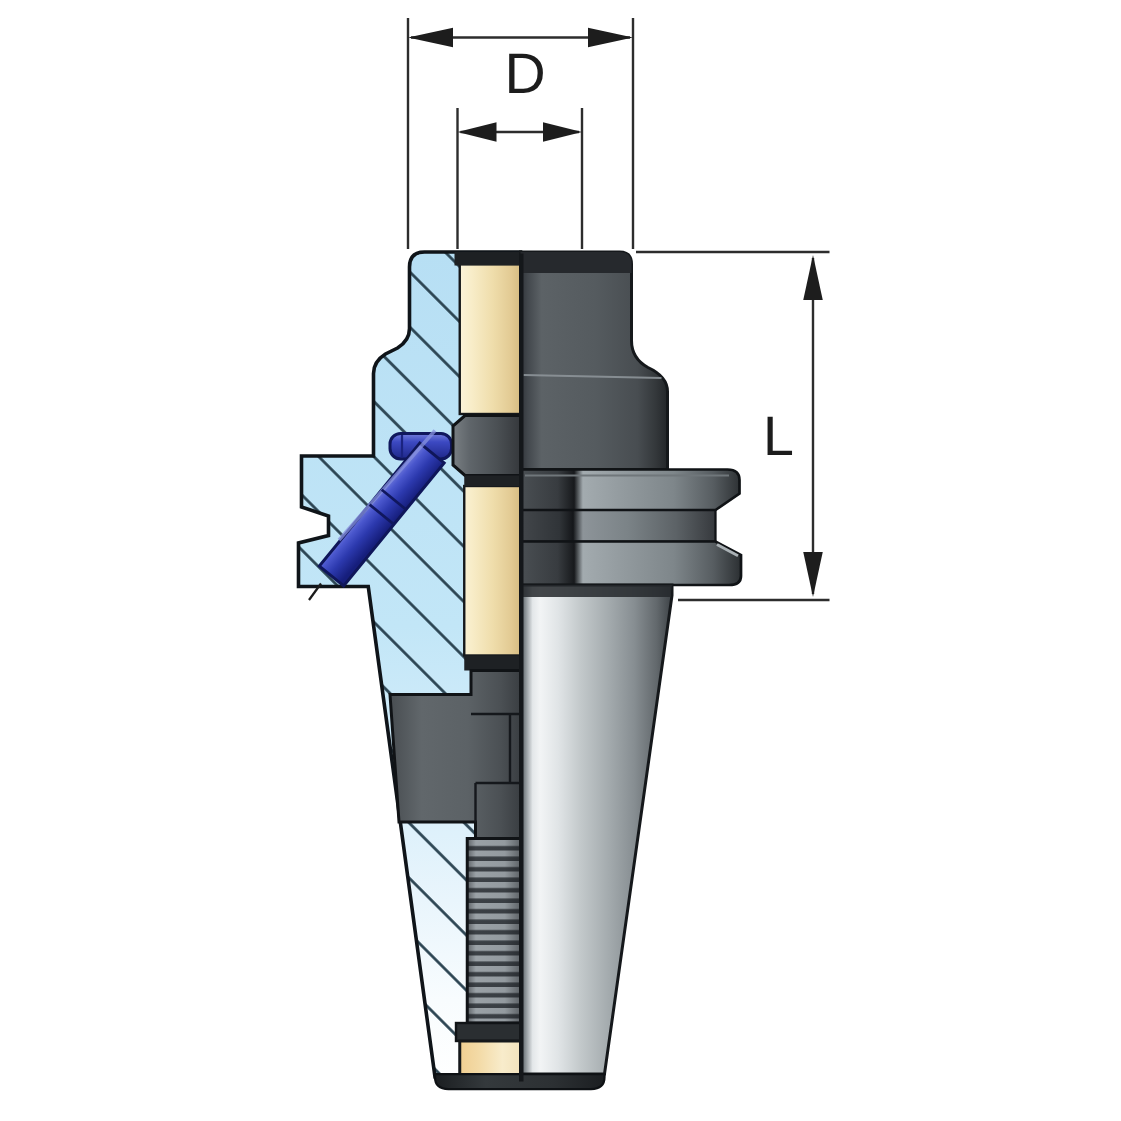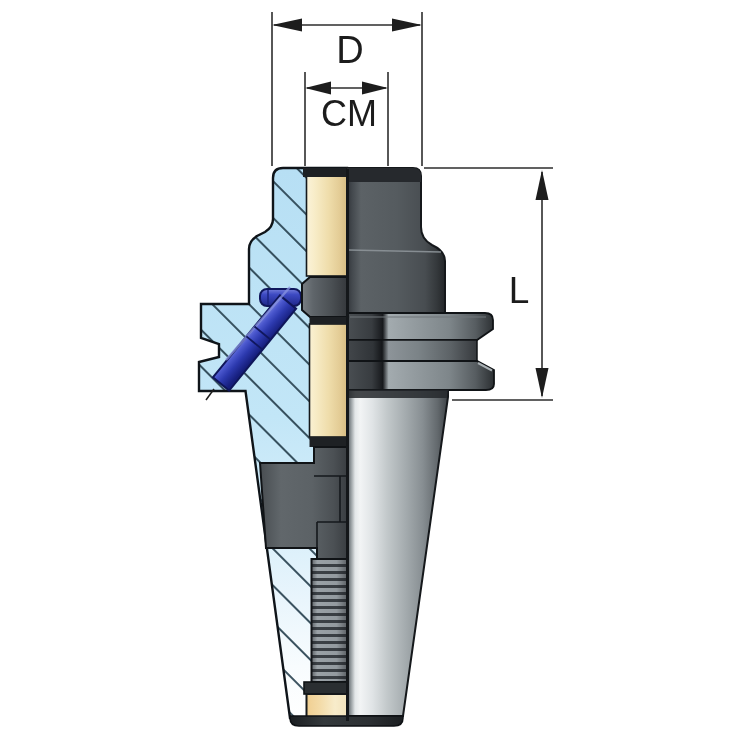--- a/index.html
+++ b/index.html
@@ -216,16 +216,15 @@
       <line x1="424" y1="168" x2="553" y2="168"></line>
       <line x1="452" y1="400" x2="553" y2="400"></line>
       <line x1="542" y1="172" x2="542" y2="396"></line>
       <polygon points="542,170 535.5,200 548.5,200" stroke="none"></polygon>
       <polygon points="542,398 535.5,368 548.5,368" stroke="none"></polygon>
     </g>
   </g>
 </svg>
 
 <div class="dim-label label-d">D</div>
-<div class="dim-label label-cm">CM</div>
 <div class="dim-label label-l">L</div>
 
 </div>
 
 </body></html>

